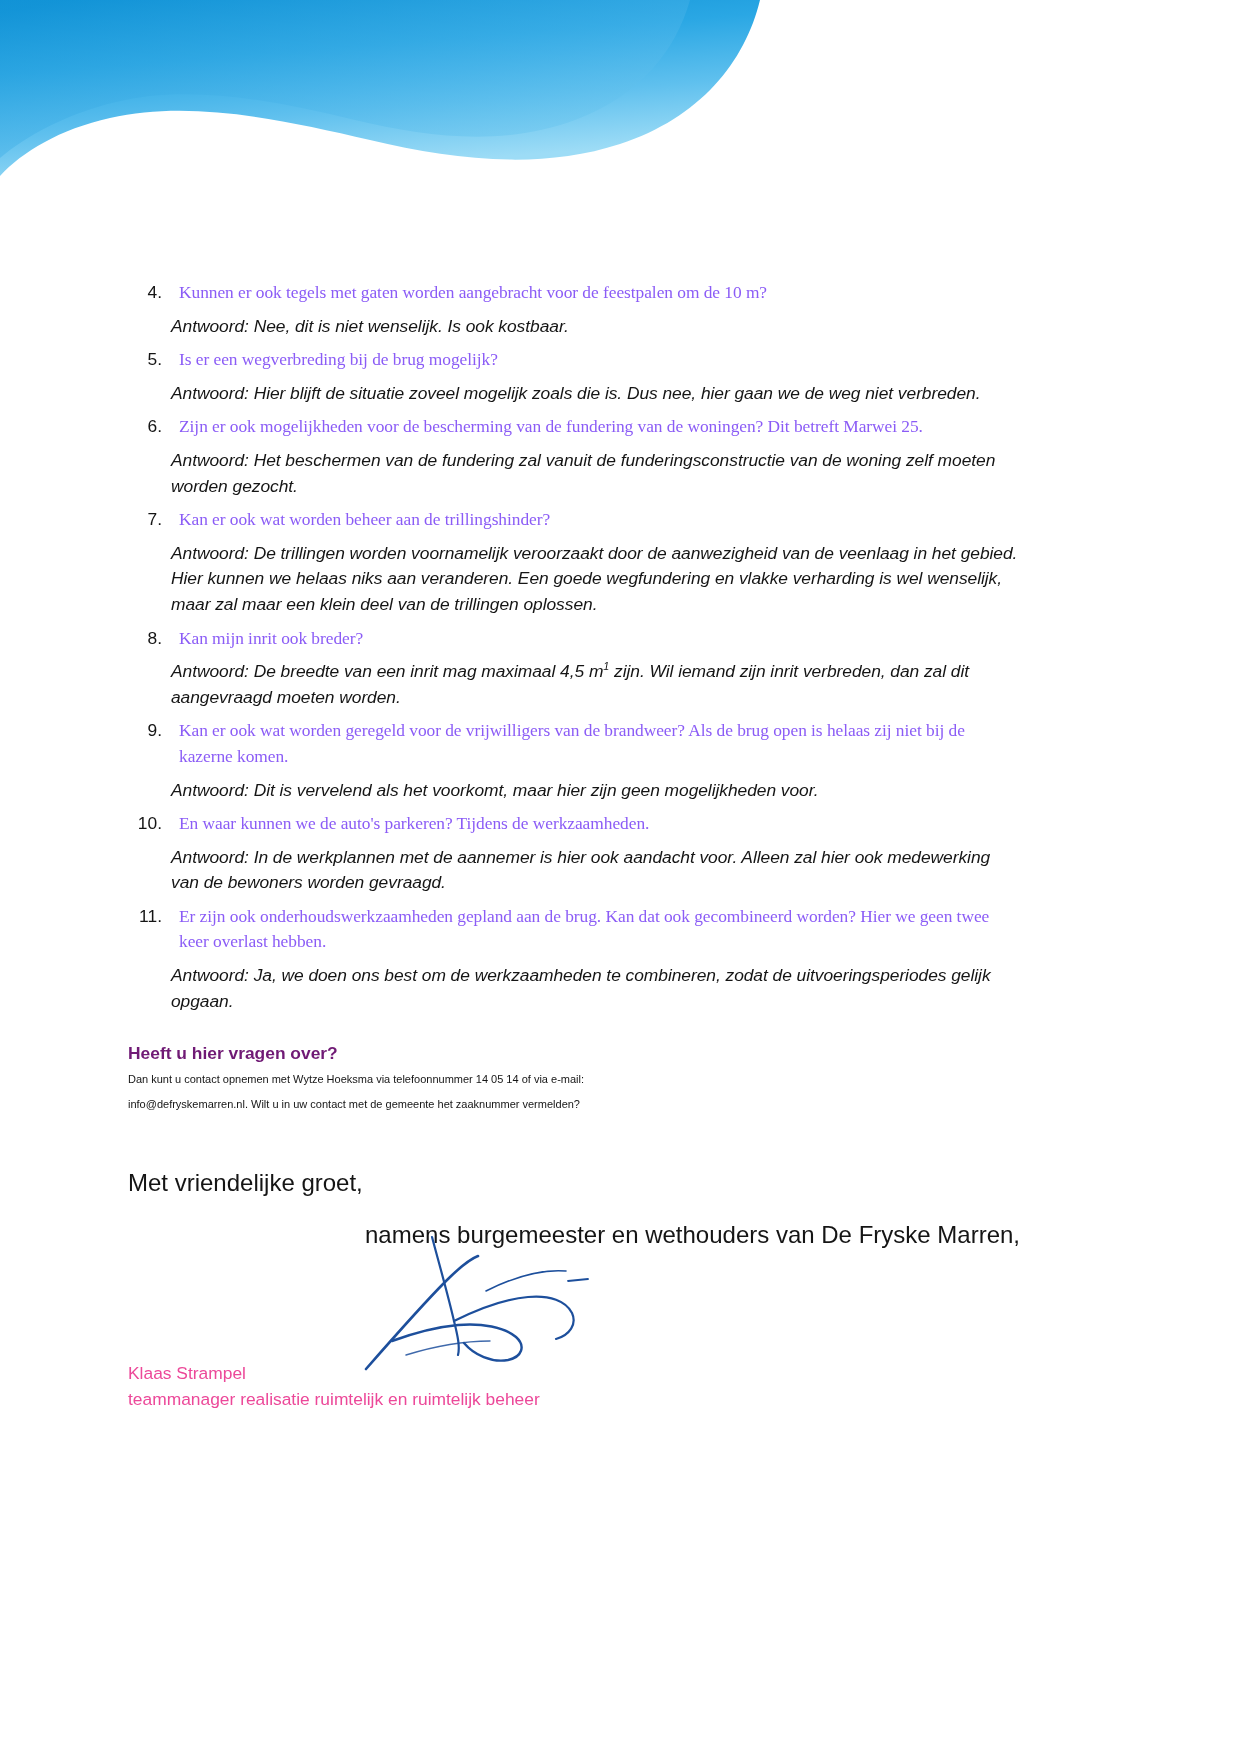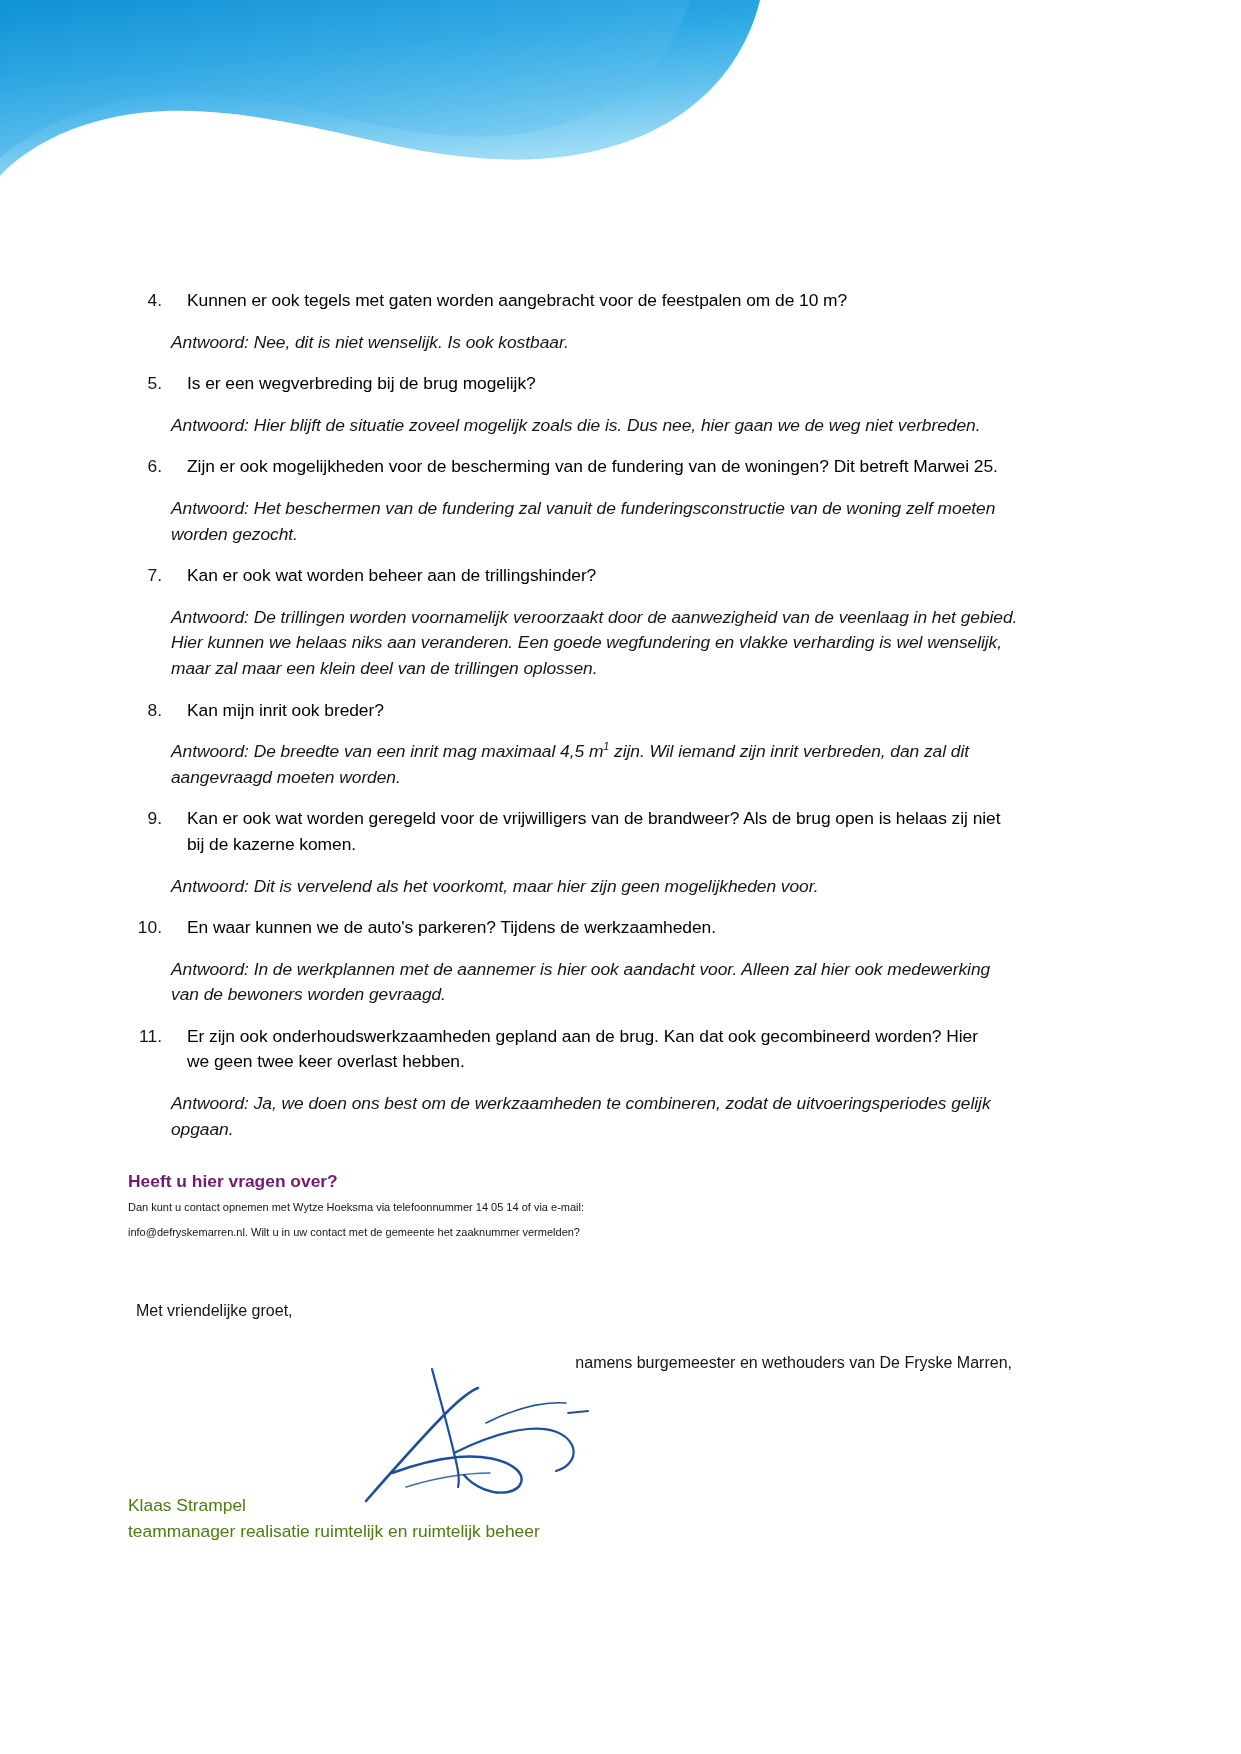--- a/index.html
+++ b/index.html
@@ -57,23 +57,24 @@
     top: 0;
     width: 34px;
     text-align: right;
     font-size: 17.4px;
     line-height: 25.6px;
     color: #151515;
   }
   .q-text {
     font-size: 17.4px;
     line-height: 25.6px;
-    color: #000000;
-    margin: 16px;
+    color: #8b5cf6;
+    margin: 8px;
     letter-spacing: -0.05px;
+    font-family: Liberation Serif, serif;
   }
   .a-text {
     font-size: 17.4px;
     line-height: 25.6px;
     color: #151515;
     font-style: italic;
     margin: 0;
     letter-spacing: -0.05px;
   }
   sup {
@@ -98,24 +99,24 @@
     line-height: 25.6px;
     color: #151515;
     margin: 0;
   }
 
   
   .closing-block {
     margin-top: 52px;
   }
   .closing-line {
-    font-size: 16px;
-    line-height: 25.6px;
-    color: #151515;
-    margin: 8px;
+    font-size: 24px;
+    line-height: 25.6px;
+    color: #151515;
+    margin: 0;
   }
   .closing-line.spaced {
     margin-top: 26px;
     text-align: right;
   }
 
   
   .signature-area {
     position: relative;
     height: 118px;
@@ -130,21 +131,21 @@
     pointer-events: none;
   }
 
   .signer-block {
     position: relative;
     margin-top: -8px;
   }
   .signer-line {
     font-size: 17.4px;
     line-height: 25.6px;
-    color: #4d7c0f;
+    color: #ec4899;
     margin: 0;
     position: relative;
     z-index: 1;
   }
 </style>
 </head>
 <body>
 
 <div class="page">
 

